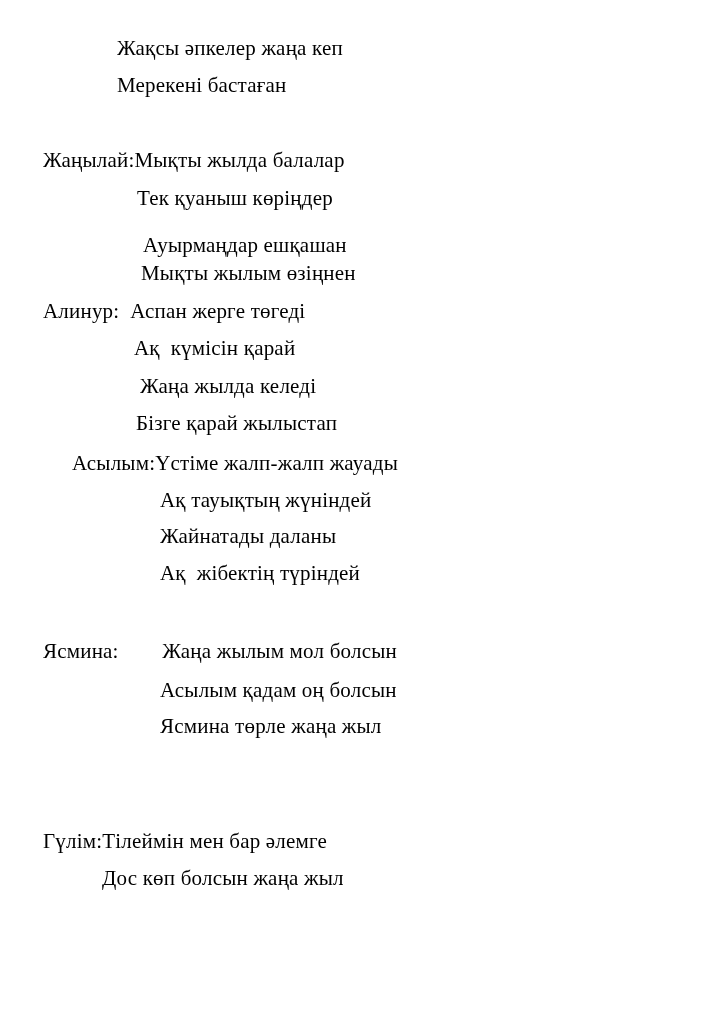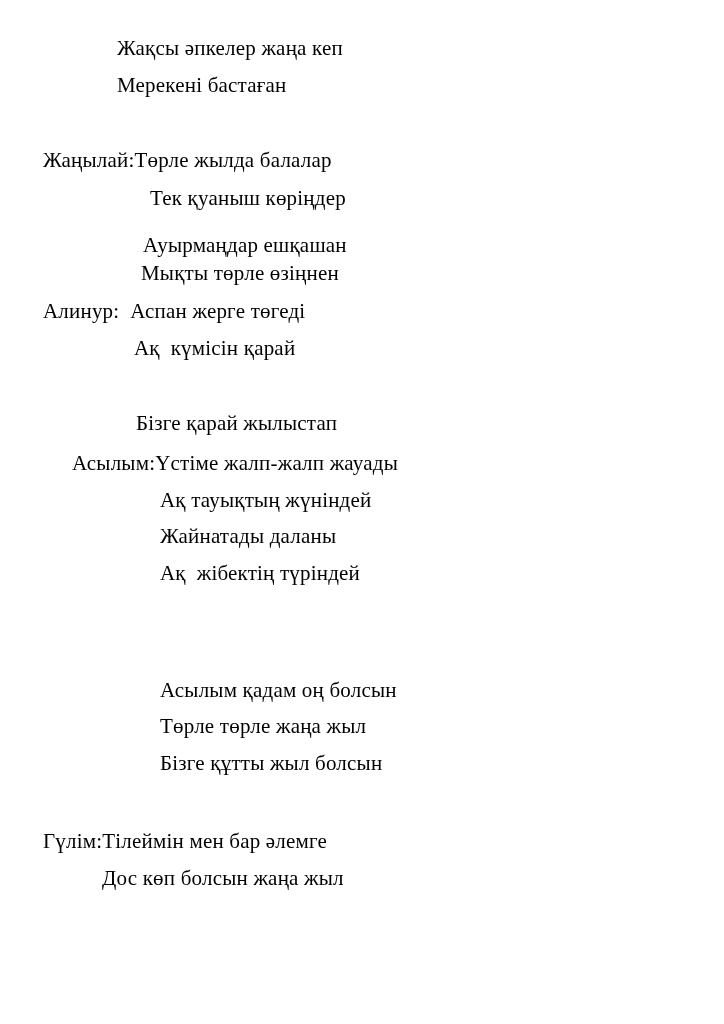--- a/index.html
+++ b/index.html
@@ -26,33 +26,34 @@
     letter-spacing: 0.2px;
   }
 </style>
 </head>
 <body>
 
 <div class="page">
   <div class="line" style="left:117px; top:36px">Жақсы әпкелер жаңа кеп</div>
   <div class="line" style="left:117px; top:73px">Мерекені бастаған</div>
 
-  <div class="line" style="left:43px;  top:148px">Жаңылай:Төрле жылда балалар</div>
-  <div class="line" style="left:150px; top:186px">Тек қуаныш көріңдер</div>
+  <div class="line" style="left:43px;  top:148px">Жаңылай:Мықты жылда балалар</div>
+  <div class="line" style="left:137px; top:186px">Тек қуаныш көріңдер</div>
   <div class="line" style="left:143px; top:233px">Ауырмаңдар ешқашан</div>
-  <div class="line" style="left:141px; top:261px">Мықты төрле өзіңнен</div>
+  <div class="line" style="left:141px; top:261px">Мықты жылым өзіңнен</div>
 
   <div class="line" style="left:43px;  top:299px">Алинур:  Аспан жерге төгеді</div>
   <div class="line" style="left:134px; top:336px">Ақ  күмісін қарай</div>
+  <div class="line" style="left:140px; top:374px">Жаңа жылда келеді</div>
   <div class="line" style="left:72px;  top:451px">Асылым:Үстіме жалп-жалп жауады</div>
 
   <div class="line" style="left:136px; top:411px">Бізге қарай жылыстап</div>
   <div class="line" style="left:160px; top:488px">Ақ тауықтың жүніндей</div>
   <div class="line" style="left:160px; top:524px">Жайнатады даланы</div>
   <div class="line" style="left:160px; top:561px">Ақ  жібектің түріндей</div>
 
+  <div class="line" style="left:43px;  top:639px">Ясмина:        Жаңа жылым мол болсын</div>
   <div class="line" style="left:160px; top:678px">Асылым қадам оң болсын</div>
-  <div class="line" style="left:160px; top:714px">Төрле төрле жаңа жыл</div>
-  <div class="line" style="left:160px; top:751px">Бізге құтты жыл болсын</div>
+  <div class="line" style="left:160px; top:714px">Ясмина төрле жаңа жыл</div>
 
   <div class="line" style="left:43px;  top:829px">Гүлім:Тілеймін мен бар әлемге</div>
   <div class="line" style="left:102px; top:866px">Дос көп болсын жаңа жыл</div>
 </div>
 
 </body></html>

